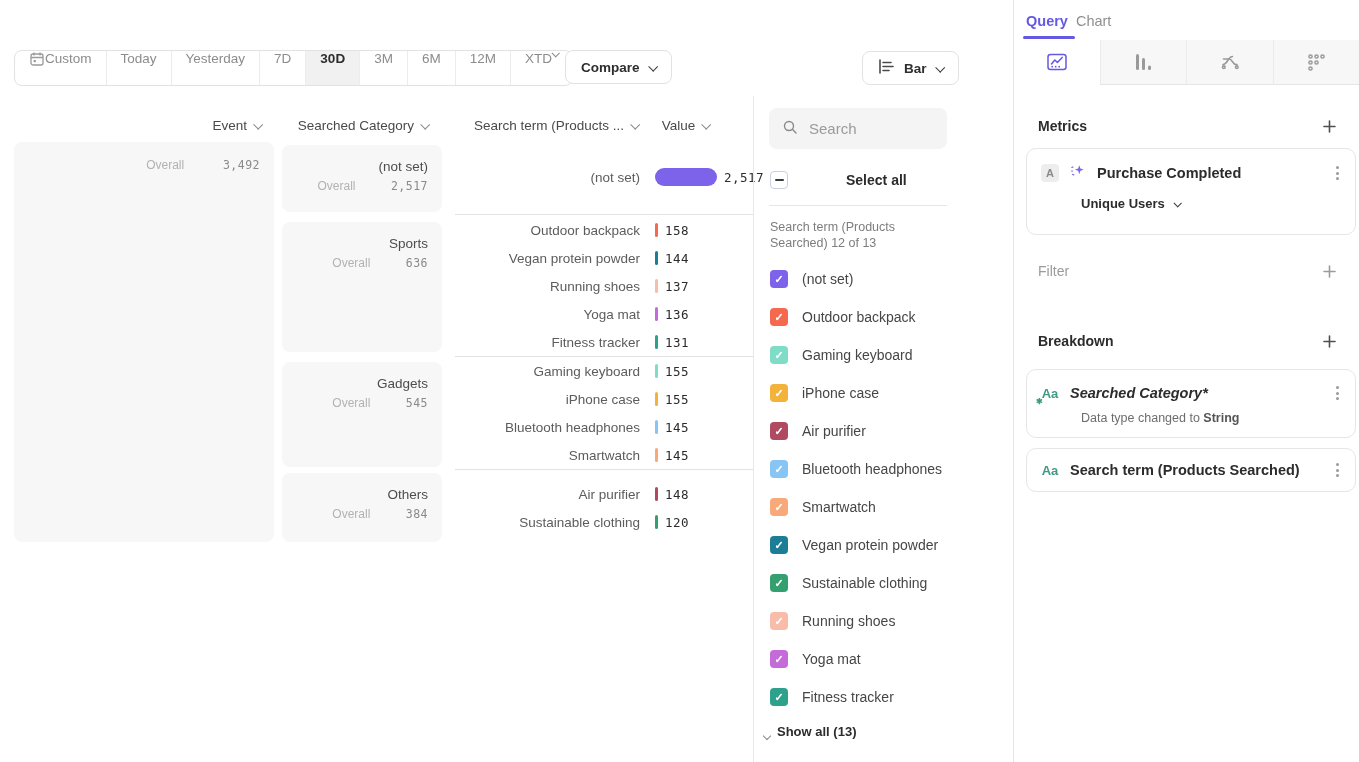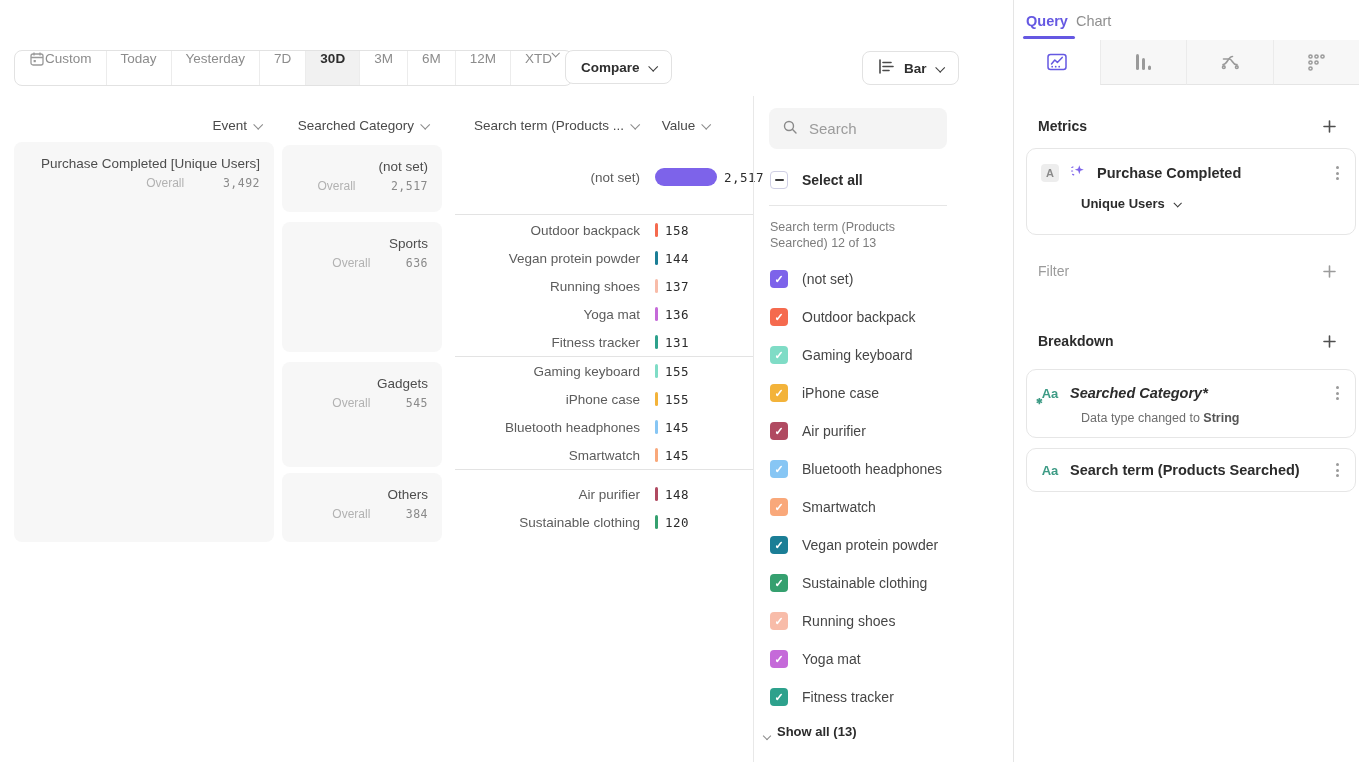--- a/index.html
+++ b/index.html
@@ -58,21 +58,21 @@
   #legend{position:absolute;left:753px;top:96px;bottom:0;width:260px;border-left:1px solid #e8e8e8;box-sizing:border-box;}
   .search-box{margin:12px 0 0 15px;width:178px;height:41px;background:#f4f4f4;border-radius:8px;
     display:flex;align-items:center;gap:9px;padding-left:13px;box-sizing:border-box;}
   .search-box input{border:none;background:transparent;outline:none;font-family:"Liberation Sans",sans-serif;
     font-size:15px;color:#3c3c3c;width:130px;}
   .search-box input::placeholder{color:#9b9b9b;}
   .select-all-row{margin:22px 0 0 16px;display:flex;align-items:center;gap:14px;cursor:pointer;}
   .sa-box{width:18px;height:18px;box-sizing:border-box;border:1px solid #cfcfe4;border-radius:4px;background:#fff;
     display:flex;align-items:center;justify-content:center;}
   .sa-dash{width:9px;height:2px;background:#3a3a3a;border-radius:1px;}
-  .select-all-row .lbl{font-size:14px;font-weight:bold;color:#2c2c2c;}
+  .select-all-row .lbl{font-size:14px;font-weight:bold;color:#2c2c2c;margin-left:44px;}
   .legend-divider{margin:16px 0 0 15px;width:178px;height:1px;background:#e6e6e6;}
   .context-label{margin:13px 15px 0 16px;width:165px;font-size:12.5px;color:#7d7d7d;line-height:16px;}
   #legend-list{margin:9px 0 0 16px;}
   .legend-item{height:38px;display:flex;align-items:center;gap:14px;cursor:pointer;}
   .cbox{width:18px;height:18px;border-radius:4px;display:flex;align-items:center;justify-content:center;
     color:#fff;font-size:11px;font-weight:bold;flex:0 0 auto;}
   .legend-item .lbl{font-size:14px;color:#464646;}
   .show-all{margin:8px 0 0 10px;display:flex;align-items:flex-end;gap:7px;font-size:13px;font-weight:bold;color:#2c2c2c;cursor:pointer;}
 
   
@@ -177,21 +177,20 @@
   <div class="thead" id="th-term">
     <span>Search term (Products ...</span>
     <span class="chev"></span>
   </div>
   <div class="thead" id="th-value">
     <span>Value</span>
     <span class="chev"></span>
   </div>
 
   <div class="tcard" id="event-card">
-    <div class="t">Purchase Completed [Unique Users]</div>
     <div class="ov">
       <span>Overall</span>&nbsp;
       <span class="num mono">3,492</span>
     </div>
   </div>
 
   <div id="cat-cards">
       <div class="tcard cat-card" style="top: 145px; height: 67px;">
         <div class="t">(not set)</div>
         <div class="ov"><span>Overall</span>&nbsp;<span class="num mono">2,517</span></div>

